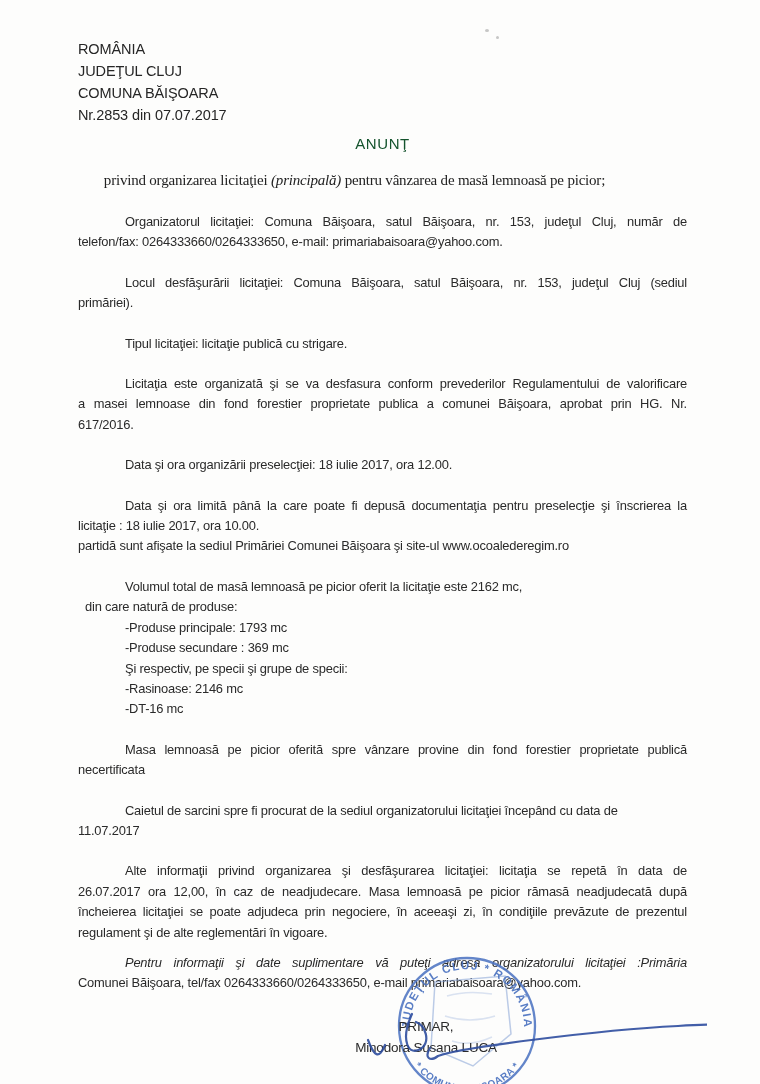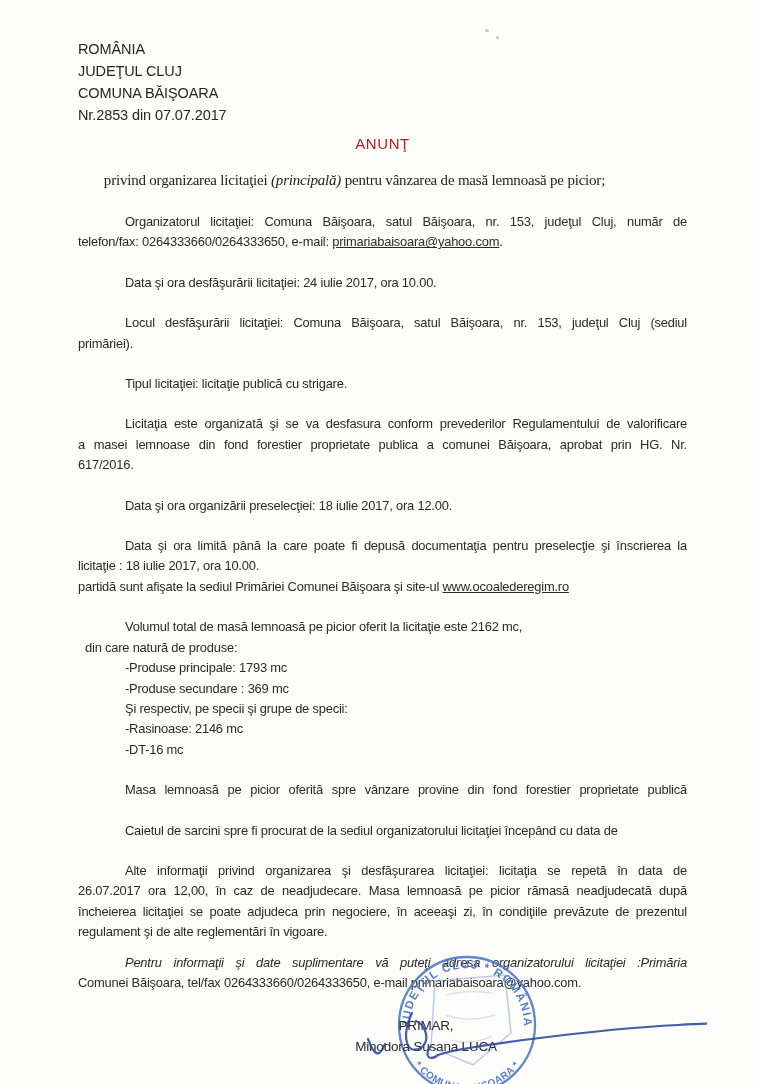--- a/index.html
+++ b/index.html
@@ -6,35 +6,35 @@
   .page{
     position:relative;
     width:707px;height:1084px;
     background:#fdfdfc;
     font-family:"Liberation Sans",sans-serif;
     color:#262626;
     overflow:hidden;
   }
   .content{padding:38px 20px 0 78px;}
   .lh-line{font-size:14.5px;line-height:22px;letter-spacing:-0.1px;white-space:nowrap;}
-  .title{margin-top:8px;text-align:center;font-size:15px;line-height:20px;letter-spacing:0.6px;color:#b91c1c;}
+  .title{margin-top:8px;text-align:center;font-size:15px;line-height:20px;letter-spacing:0.6px;color:#14532d;}
   .subtitle{
     margin-top:16px;text-align:center;position:relative;left:-28px;
     font-family:"Liberation Serif",serif;font-size:15px;line-height:20px;color:#222;
     letter-spacing:-0.2px;white-space:nowrap;
   }
   .subtitle em{}
   .bodytxt{margin-top:22px;font-size:12.9px;letter-spacing:-0.2px;color:#2a2a2a;}
   .ln{line-height:20.4px;white-space:nowrap;}
   .ln.j{white-space:normal;text-align:justify;text-align-last:justify;}
   .ind{text-indent:47px;margin-top:20px;}
   .item{padding-left:47px;}
   .sp{padding-left:7px;}
   .gap{margin-top:10px;font-style:italic;}
-  .link{text-decoration:underline;color:inherit;cursor:pointer;}
+  .link{color:inherit;cursor:pointer;}
   .sig-area{position:relative;height:230px;}
   .sig-text{
     position:absolute;left:258px;top:22px;width:180px;text-align:center;
     font-size:13.5px;line-height:21px;letter-spacing:-0.2px;color:#2b2b2b;z-index:3;
   }
   .stamp-svg{position:absolute;left:299px;top:-58px;width:180px;height:180px;z-index:2;}
   .stamp-svg text{font-family:"Liberation Sans",sans-serif;font-weight:bold;}
   .ink-svg{position:absolute;left:0;top:0;width:760px;height:130px;z-index:4;pointer-events:none;}
   .speck{position:absolute;background:#b8b8b8;border-radius:50%;opacity:0.8;}
   .speck.s1{left:485px;top:29px;width:4px;height:3px;}
@@ -58,40 +58,41 @@
       <div class="lh-line">Nr.2853 din 07.07.2017</div>
     </div>
 
     <div class="title">ANUNŢ</div>
 
     <div class="subtitle"><span>privind organizarea licitaţiei </span><em>(principală)</em><span> pentru vânzarea de masă lemnoasă pe picior;</span></div>
 
     <div class="bodytxt">
       <div class="ln j ind">Organizatorul licitaţiei: Comuna Băişoara, satul Băişoara, nr. 153, judeţul Cluj, număr de</div>
       <div class="ln"><span>telefon/fax: 0264333660/0264333650, e-mail: </span><span class="link">primariabaisoara@yahoo.com</span><span>.</span></div>
-      <div class="ln ind">Data şi ora desfăşurării licitaţiei: 24 iulie 2017, ora 10.00.</div>
       <div class="ln j ind">Locul desfăşurării licitaţiei: Comuna Băişoara, satul Băişoara, nr. 153, judeţul Cluj (sediul</div>
       <div class="ln">primăriei).</div>
       <div class="ln ind">Tipul licitaţiei: licitaţie publică cu strigare.</div>
       <div class="ln j ind">Licitaţia este organizată şi se va desfasura conform prevederilor Regulamentului de valorificare</div>
       <div class="ln j">a masei lemnoase din fond forestier proprietate publica a comunei Băişoara, aprobat prin HG. Nr.</div>
       <div class="ln">617/2016.</div>
       <div class="ln ind">Data şi ora organizării preselecţiei: 18 iulie 2017, ora 12.00.</div>
       <div class="ln j ind">Data şi ora limită până la care poate fi depusă documentaţia pentru preselecţie şi înscrierea la</div>
       <div class="ln">licitaţie : 18 iulie 2017, ora 10.00.</div>
       <div class="ln"><span>partidă sunt afişate la sediul Primăriei Comunei Băişoara şi site-ul </span><span class="link">www.ocoalederegim.ro</span><span></span></div>
       <div class="ln ind">Volumul total de masă lemnoasă pe picior oferit la licitaţie este 2162 mc,</div>
       <div class="ln sp">din care natură de produse:</div>
       <div class="ln item">-Produse principale: 1793 mc</div>
       <div class="ln item">-Produse secundare : 369 mc</div>
       <div class="ln item">Şi respectiv, pe specii şi grupe de specii:</div>
       <div class="ln item">-Rasinoase: 2146 mc</div>
       <div class="ln item">-DT-16 mc</div>
       <div class="ln j ind">Masa lemnoasă pe picior oferită spre vânzare provine din fond forestier proprietate publică</div>
+      <div class="ln">necertificata</div>
       <div class="ln ind">Caietul de sarcini spre fi procurat de la sediul organizatorului licitaţiei începând cu data de</div>
+      <div class="ln">11.07.2017</div>
       <div class="ln j ind">Alte informaţii privind organizarea şi desfăşurarea licitaţiei: licitaţia se repetă în data de</div>
       <div class="ln j">26.07.2017 ora 12,00, în caz de neadjudecare. Masa lemnoasă pe picior rămasă neadjudecată după</div>
       <div class="ln j">încheierea licitaţiei se poate adjudeca prin negociere, în aceeaşi zi, în condiţiile prevăzute de prezentul</div>
       <div class="ln">regulament şi de alte reglementări în vigoare.</div>
       <div class="ln j ind gap">Pentru informaţii şi date suplimentare vă puteţi adresa organizatorului licitaţiei :Primăria</div>
       <div class="ln">Comunei Băişoara, tel/fax 0264333660/0264333650, e-mail primariabaisoara@yahoo.com.</div>
     </div>
 
     <div class="sig-area">
 

